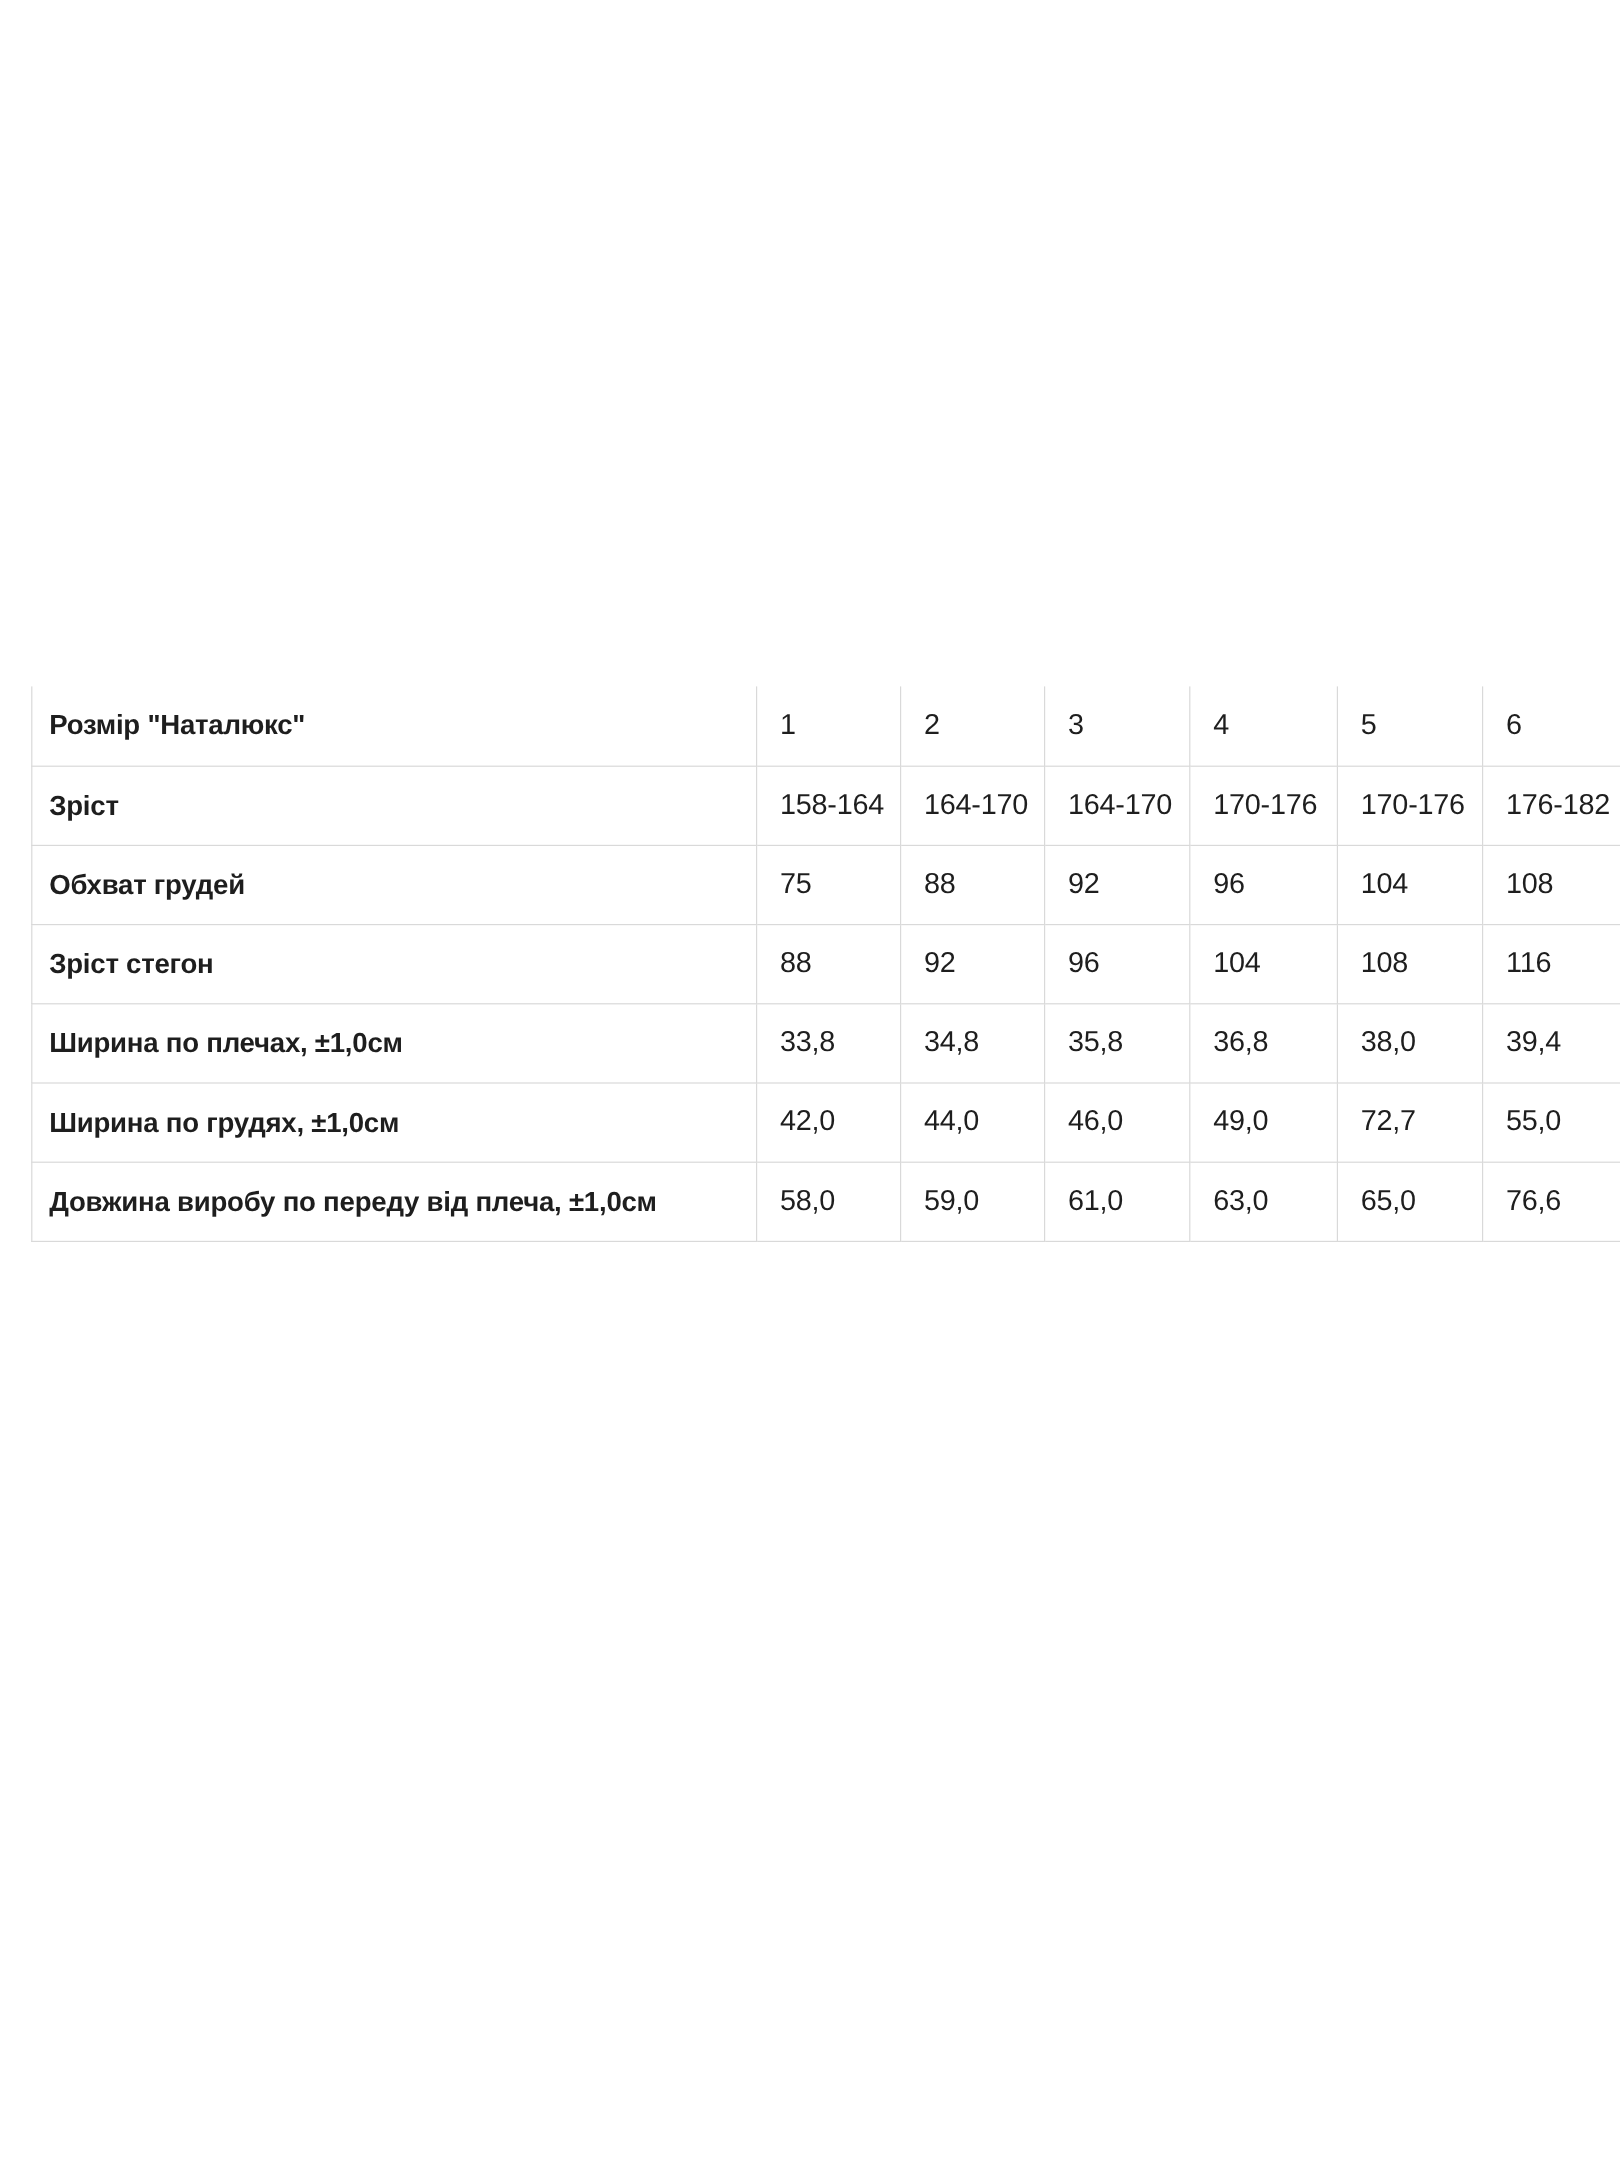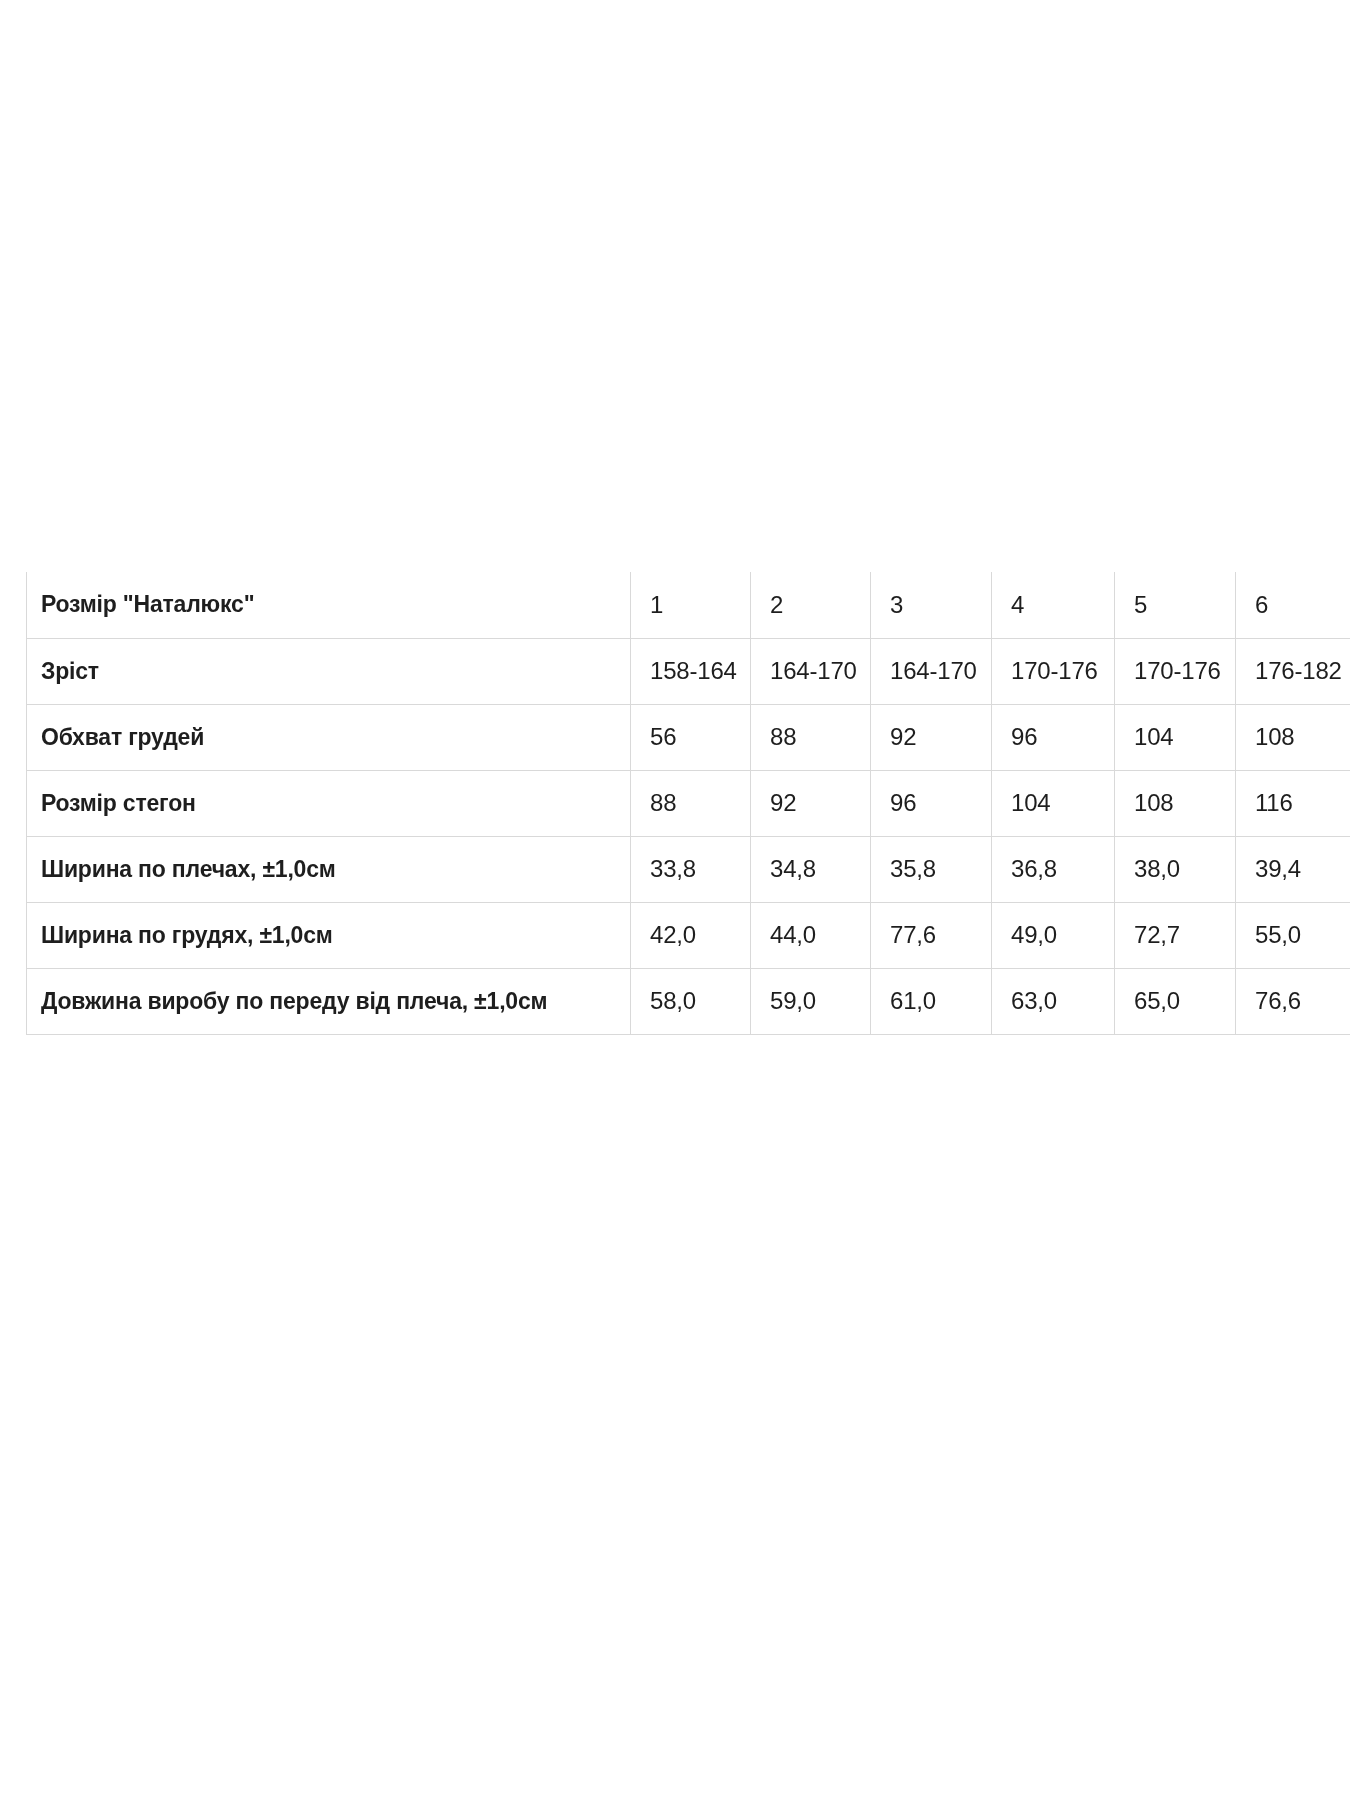--- a/index.html
+++ b/index.html
@@ -80,50 +80,50 @@
         <td class="lbl">Зріст</td>
         <td class="val">158-164</td>
         <td class="val">164-170</td>
         <td class="val">164-170</td>
         <td class="val">170-176</td>
         <td class="val">170-176</td>
         <td class="val">176-182</td>
       </tr>
       <tr>
         <td class="lbl">Обхват грудей</td>
-        <td class="val">56</td>
+        <td class="val">75</td>
         <td class="val">88</td>
         <td class="val">92</td>
         <td class="val">96</td>
         <td class="val">104</td>
         <td class="val">108</td>
       </tr>
       <tr>
-        <td class="lbl">Розмір стегон</td>
+        <td class="lbl">Зріст стегон</td>
         <td class="val">88</td>
         <td class="val">92</td>
         <td class="val">96</td>
         <td class="val">104</td>
         <td class="val">108</td>
         <td class="val">116</td>
       </tr>
       <tr>
         <td class="lbl">Ширина по плечах, ±1,0см</td>
         <td class="val">33,8</td>
         <td class="val">34,8</td>
         <td class="val">35,8</td>
         <td class="val">36,8</td>
         <td class="val">38,0</td>
         <td class="val">39,4</td>
       </tr>
       <tr>
         <td class="lbl">Ширина по грудях, ±1,0см</td>
         <td class="val">42,0</td>
         <td class="val">44,0</td>
-        <td class="val">77,6</td>
+        <td class="val">46,0</td>
         <td class="val">49,0</td>
         <td class="val">72,7</td>
         <td class="val">55,0</td>
       </tr>
       <tr>
         <td class="lbl">Довжина виробу по переду від плеча, ±1,0см</td>
         <td class="val">58,0</td>
         <td class="val">59,0</td>
         <td class="val">61,0</td>
         <td class="val">63,0</td>

